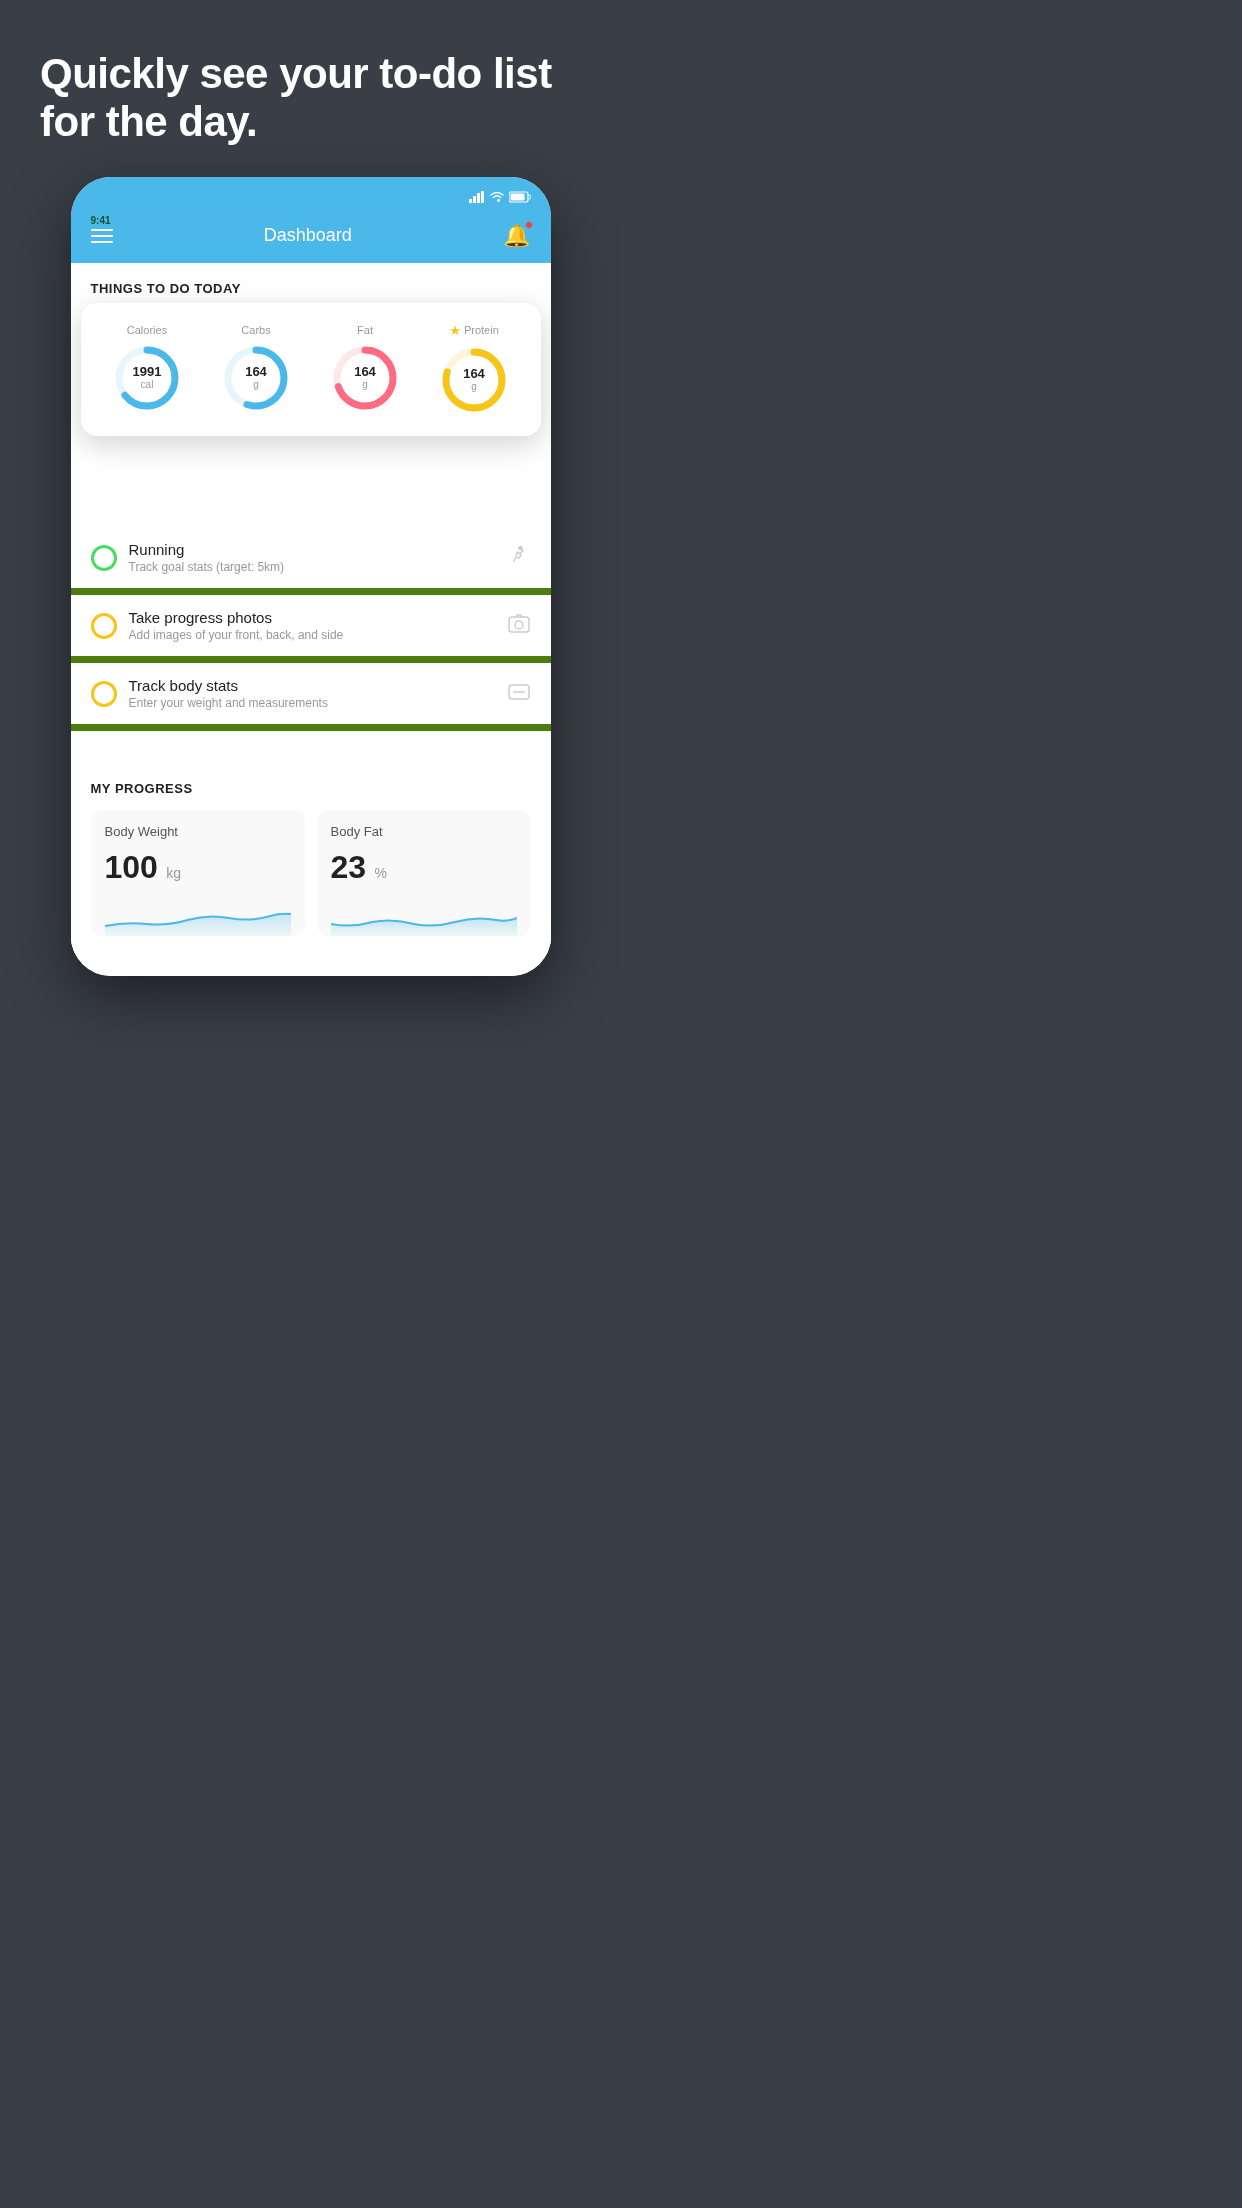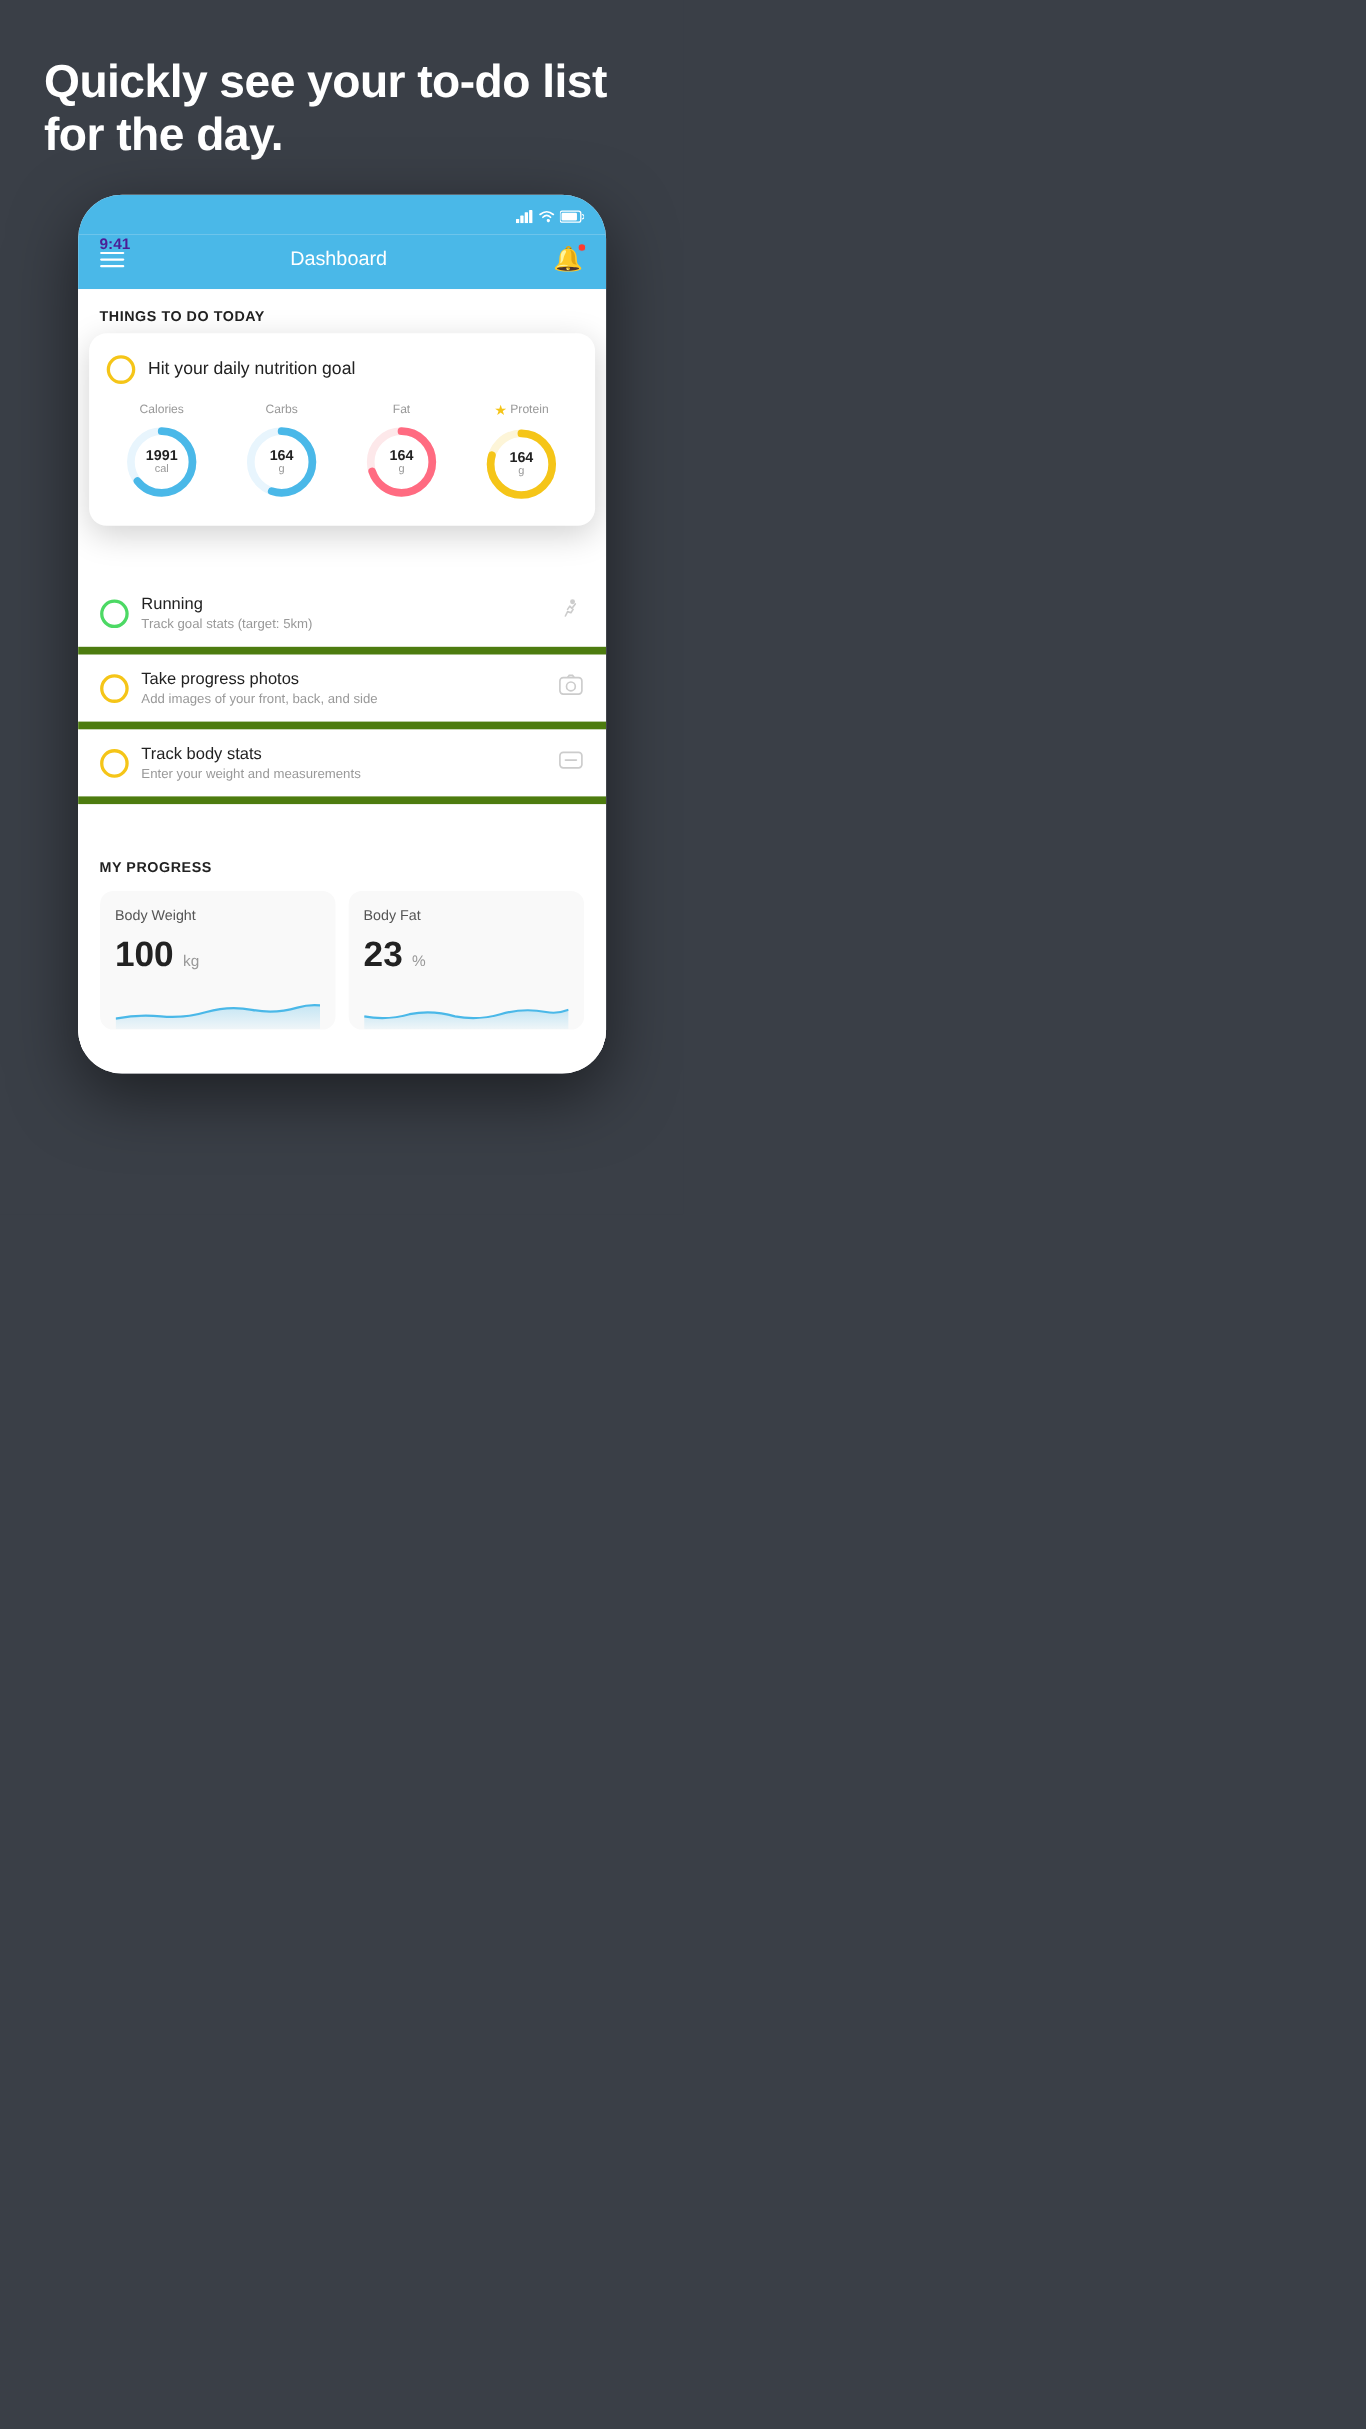--- a/index.html
+++ b/index.html
@@ -46,22 +46,22 @@
     
     .status-bar {
       background: #4ab8e8;
       display: flex;
       justify-content: space-between;
       align-items: center;
       padding: 8px 20px 4px 20px;
       height: 36px;
     }
     .status-time {
-      color: #4c1d95;
-      font-size: 14px;
+      color: #14532d;
+      font-size: 10px;
       font-weight: 600;
       margin-top: 48px;
     }
     .status-icons {
       display: flex;
       align-items: center;
       gap: 4px;
       color: #ffffff;
       font-size: 12px;
     }
@@ -363,24 +363,20 @@
       </div>
     </div>
 
     <div class="phone-content">
 
       <div class="section-header">
         <span class="section-title">THINGS TO DO TODAY</span>
       </div>
 
       <div class="nutrition-card">
-        <div class="nutrition-card-header">
-          <div class="circle-radio" style="border-color: #f5c518;"></div>
-          <span class="nutrition-card-title">Hit your daily nutrition goal</span>
-        </div>
         <div class="nutrition-stats">
 
           <div class="stat-item">
             <span class="stat-label">Calories</span>
             <div class="donut-chart">
               <svg viewBox="0 0 72 72">
                 <circle cx="36" cy="36" r="28" fill="none" stroke="#e8f5fd" stroke-width="7"></circle>
                 <circle cx="36" cy="36" r="28" fill="none" stroke="#4ab8e8" stroke-width="7" stroke-dasharray="113.1 175.9" stroke-linecap="round"></circle>
               </svg>
               <div class="donut-center">

